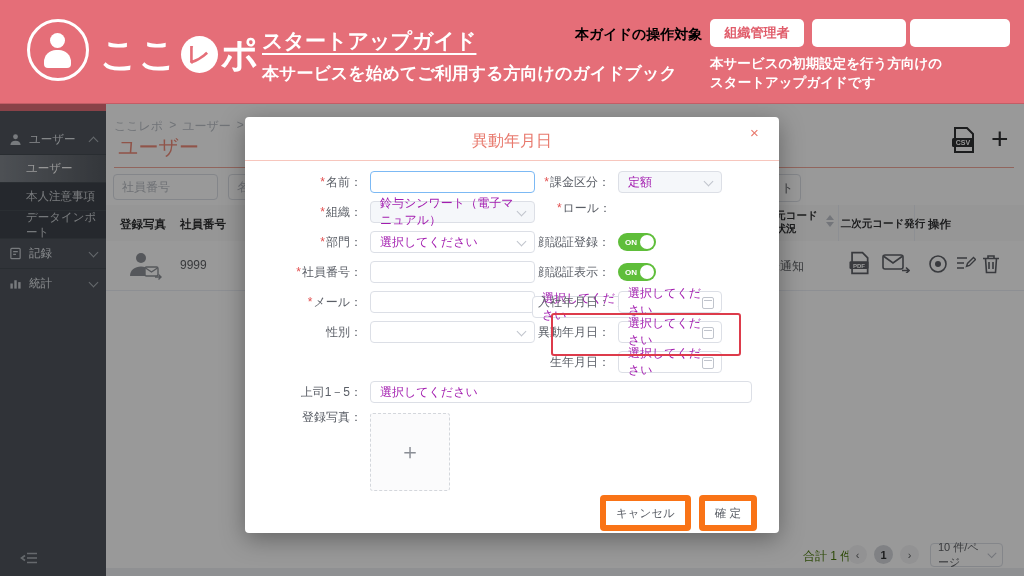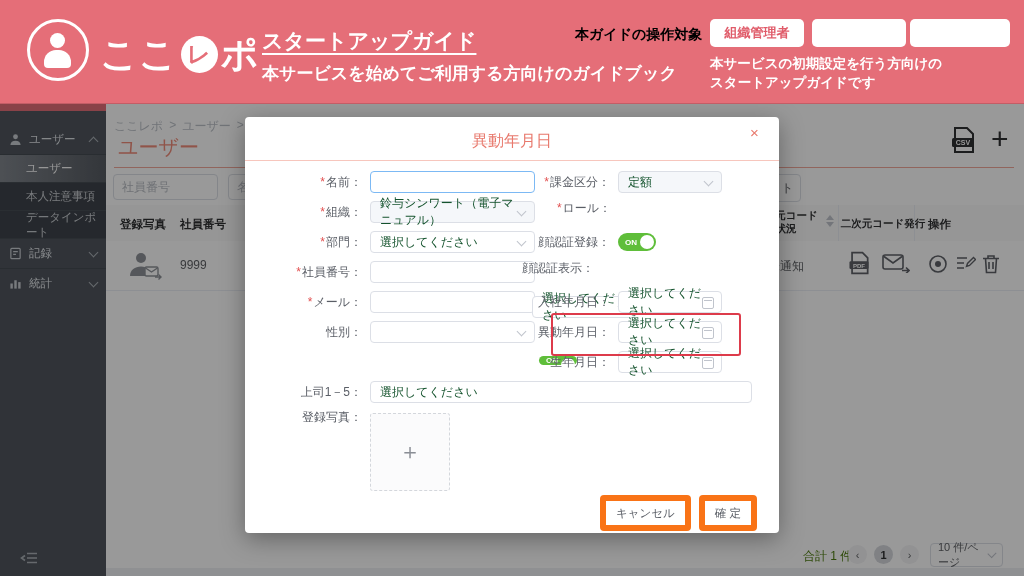--- a/index.html
+++ b/index.html
@@ -74,21 +74,21 @@
          box-shadow:0 6px 24px rgba(0,0,0,.35);}
   .m-title{left:0;top:14px;width:534px;text-align:center;font-size:16px;color:#e8796d;}
   .m-close{left:505px;top:8px;font-size:15px;color:#e8796d;line-height:1;}
   .m-divider{left:0;top:43px;width:534px;height:1px;background:#f7c6bd;}
   .mrow{position:absolute;display:flex;align-items:center;height:24px;}
   .lbl{font-size:12px;color:#5a5e66;text-align:right;}
   .lbl-l{flex:0 0 112px;} .lbl-r{flex:0 0 88px;}
   .req{color:#e25050;font-size:12px;margin-right:1px;}
   .gap{flex:0 0 8px;}
   .field{position:relative;border:1px solid #dcdfe6;border-radius:4px;background:#fff;height:22px;
-         display:flex;align-items:center;padding:0 9px;font-size:12px;color:#14532d;box-sizing:border-box;}
+         display:flex;align-items:center;padding:0 9px;font-size:12px;color:#a21caf;box-sizing:border-box;}
   .field.dis{background:#f5f7fa;}
   .field.focus{border-color:#7cb9f4;}
   .w-l{width:165px;} .w-r{width:104px;} .w-wide{width:382px;}
   .chev{position:absolute;right:9px;top:6px;width:6px;height:6px;border-right:1.3px solid #c0c4cc;
         border-bottom:1.3px solid #c0c4cc;transform:rotate(45deg);}
   .cal{position:absolute;right:7px;top:5px;width:10px;height:10px;border:1px solid #c0c4cc;border-radius:2px;}
   .cal:before{content:"";position:absolute;left:1px;top:2px;right:1px;height:1px;background:#c0c4cc;}
   .toggle{width:38px;height:18px;border-radius:9px;background:#5fbe3a;position:relative;
           color:#fff;font-size:8px;font-weight:700;display:flex;align-items:center;padding-left:7px;box-sizing:border-box;}
   .knob{position:absolute;right:2px;top:2px;width:14px;height:14px;background:#fff;border-radius:50%;}
@@ -309,21 +309,21 @@
       </span>
   </div>
   <div class="mrow" style="left:277px;top:113px;">
     <span class="lbl lbl-r"><span>顔認証登録：</span></span>
       <span class="gap"></span>
     <span class="toggle">
         <span>ON</span>
         <span class="knob"></span>
       </span>
   </div>
-  <div class="mrow" style="left:277px;top:143px;flex-direction:column;">
+  <div class="mrow" style="left:277px;top:143px;">
     <span class="lbl lbl-r"><span>顔認証表示：</span></span>
       <span class="gap"></span>
     <span class="toggle">
         <span>ON</span>
         <span class="knob"></span>
       </span>
   </div>
   <div class="mrow" style="left:277px;top:173px;">
     <span class="lbl lbl-r"><span>入社年月日：</span></span>
       <span class="gap"></span>

